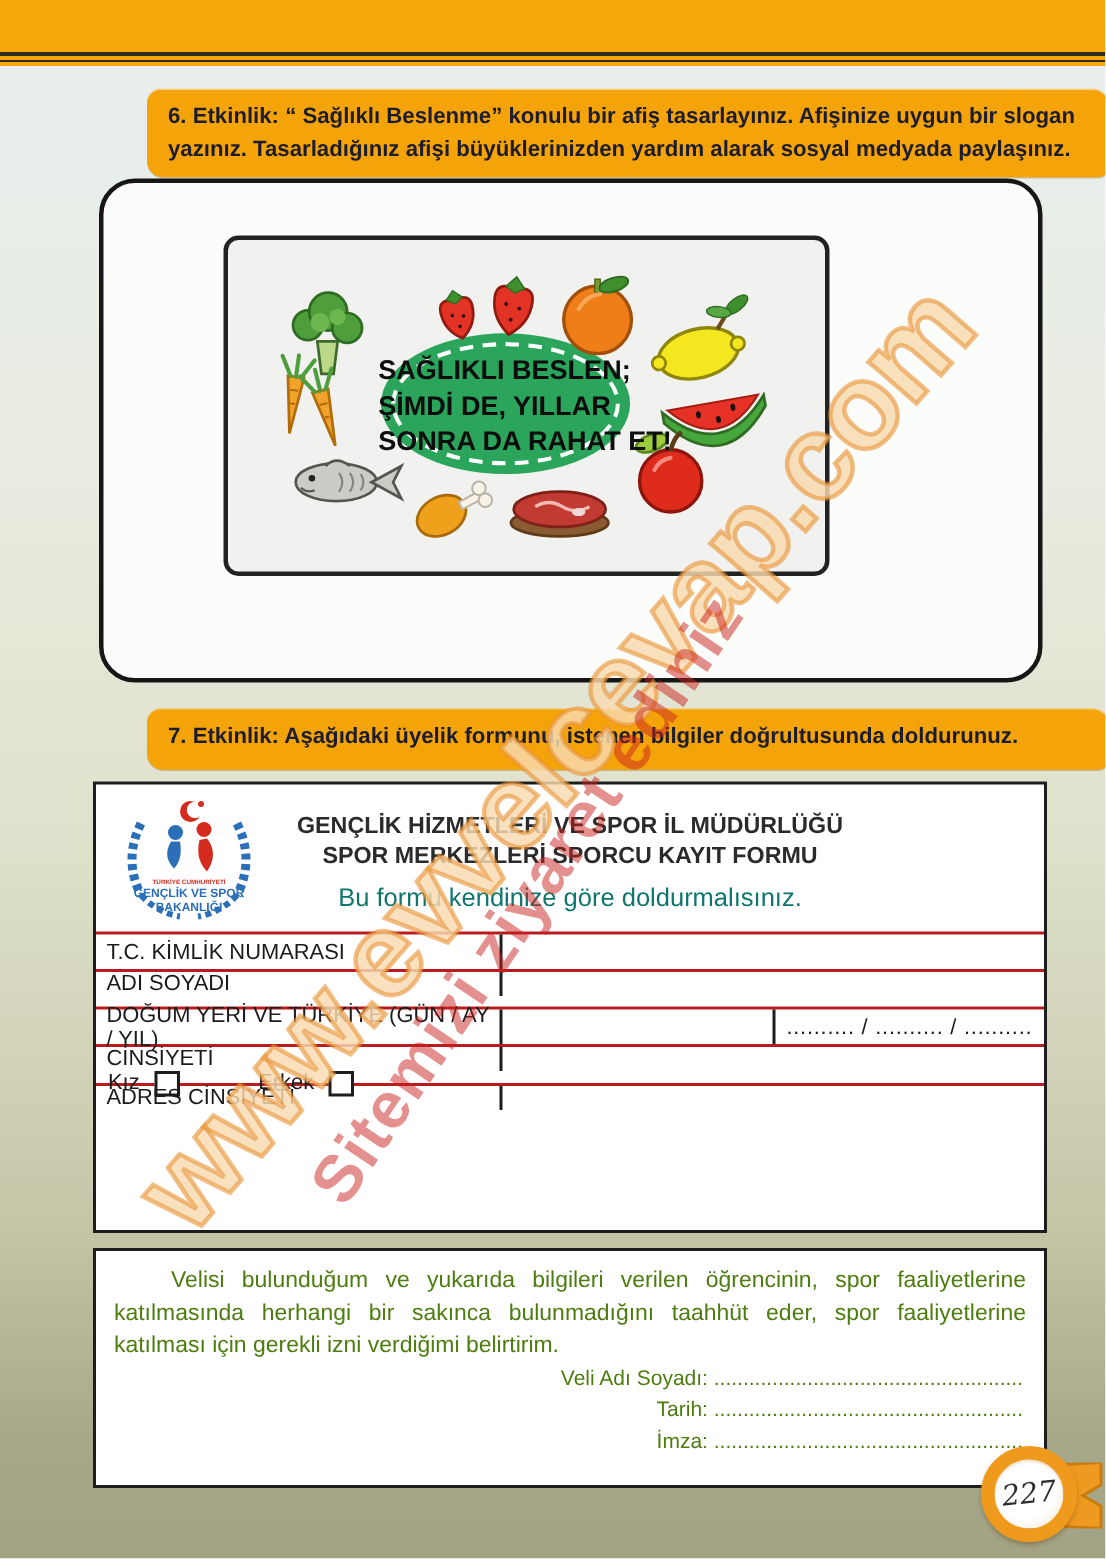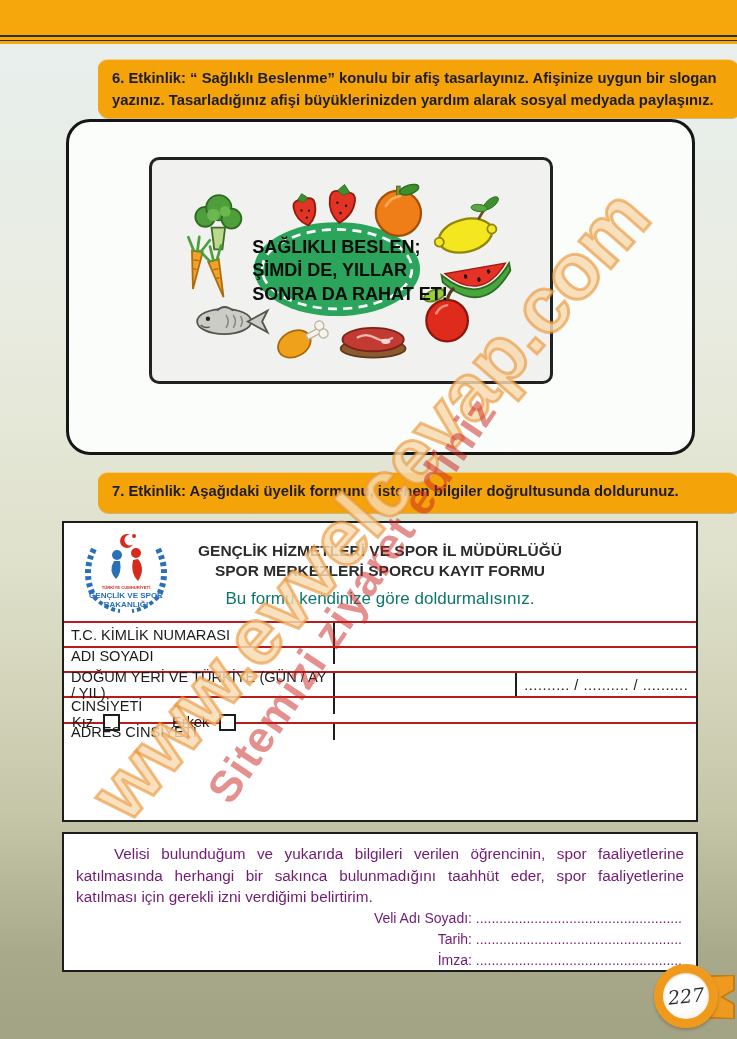--- a/index.html
+++ b/index.html
@@ -49,22 +49,22 @@
   .form-row.h26{ height:25.4px;flex-direction:column; }
   .cell-label{ width:271px; border-right:2px solid #1d1d1d; display:flex; align-items:center; padding-left:7px; }
   .cell-value{ flex:1; display:flex; align-items:flex-start; padding-left:15px; }
   .cell-value.no-pad{ padding-left:0; }
   .cell-mid{ width:180px; border-right:2px solid #1d1d1d; }
   .cell-date{ flex:1; display:flex; align-items:center; justify-content:center; letter-spacing:.5px; }
   .checkbox{ display:inline-block; width:17px; height:17px; border:2px solid #1d1d1d; background:#fff; margin-left:10px; }
   .gender-gap{ width:52px; }
   
   .consent-box{
-    position:absolute; left:62px; top:832px; width:636px; height:140px;
-    background:#fff; border:2px solid #1d1d1d; color:#701a75; padding:9px 12px 0 12px;
+    position:absolute; left:62px; top:832px; width:636px; height:160px;
+    background:#fff; border:2px solid #1d1d1d; color:#4d7c0f; padding:9px 12px 0 12px;
   }
   .consent-par{ font-size:15.3px; line-height:21.5px; text-align:justify; text-indent:38px; }
   .consent-line{ text-align:right; font-size:14px; line-height:21px; padding-right:2px; }
   
   .wm{ position:absolute; pointer-events:none; white-space:nowrap; font-weight:bold; z-index:40; }
   .wm-main{
     left:370px; top:505px; transform:translate(-50%,-50%) rotate(-49deg);
     font-size:80px; letter-spacing:-1px;
     color:rgba(250,228,196,0.72);
     -webkit-text-stroke:3px rgba(233,148,55,0.6);

